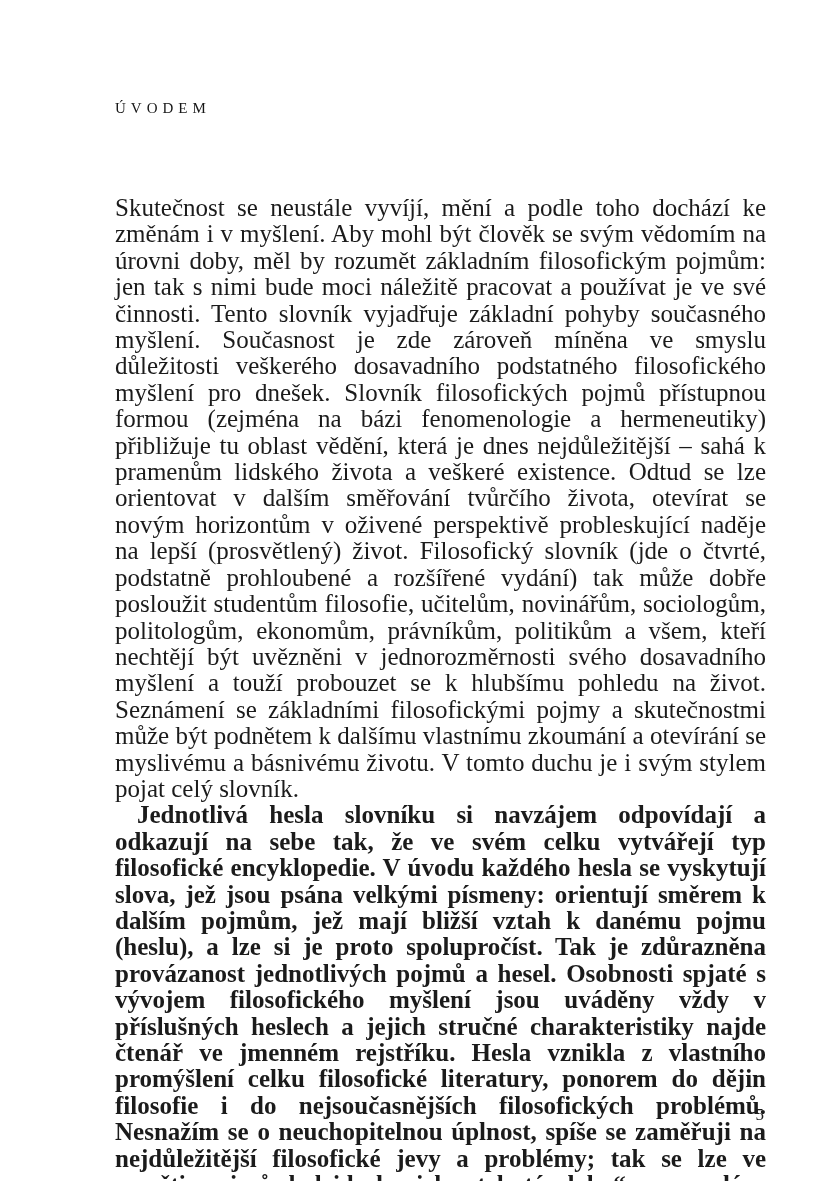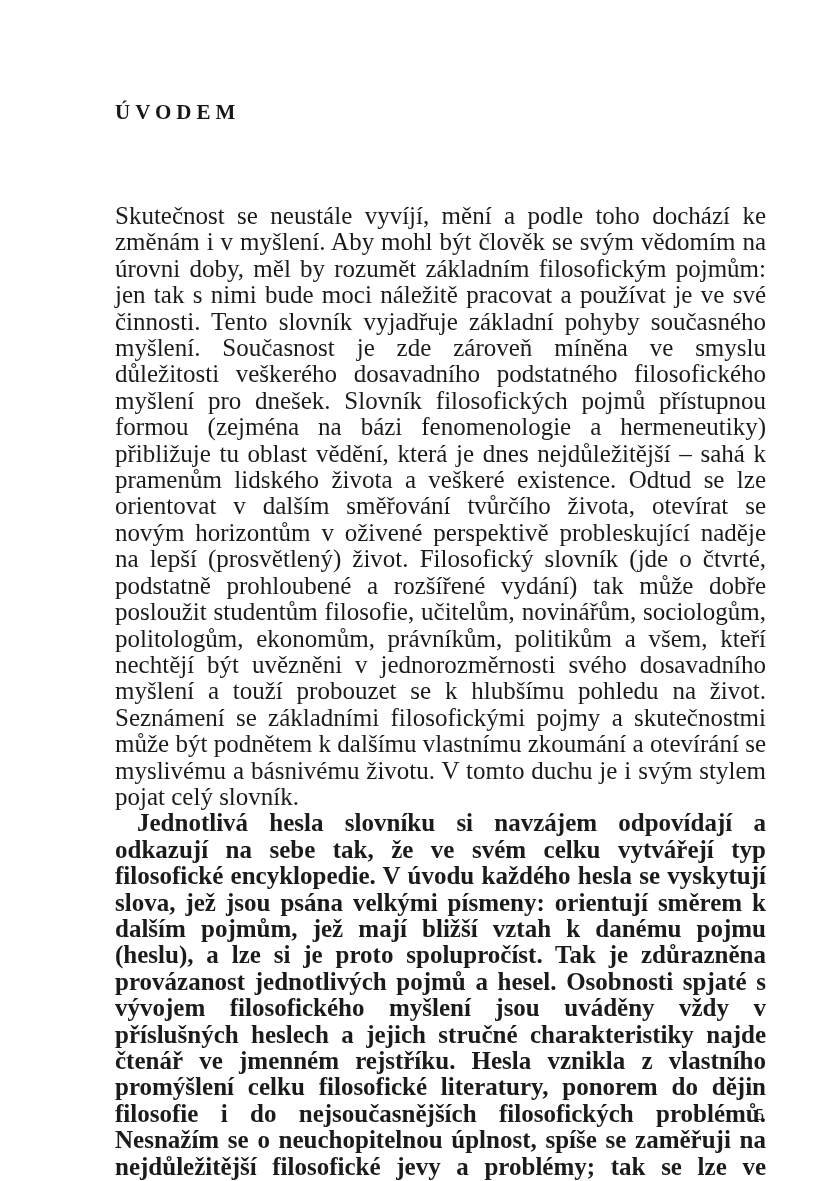--- a/index.html
+++ b/index.html
@@ -14,22 +14,22 @@
     font-family: "Liberation Serif", "DejaVu Serif", serif;
     overflow: hidden;
   }
   .content {
     position: absolute;
     left: 115px;
     top: 100px;
     width: 651px;
   }
   .title {
-    font-size: 21px;
-    font-weight: 700;
+    font-size: 15px;
+    font-weight: 400;
     letter-spacing: 5px;
     margin: 0 0 78px 0;
     color: #171717;
   }
   .body-text p {
     margin: 0;
     font-size: 25px;
     line-height: 26.4px;
     text-align: justify;
     color: #1b1b1b;

